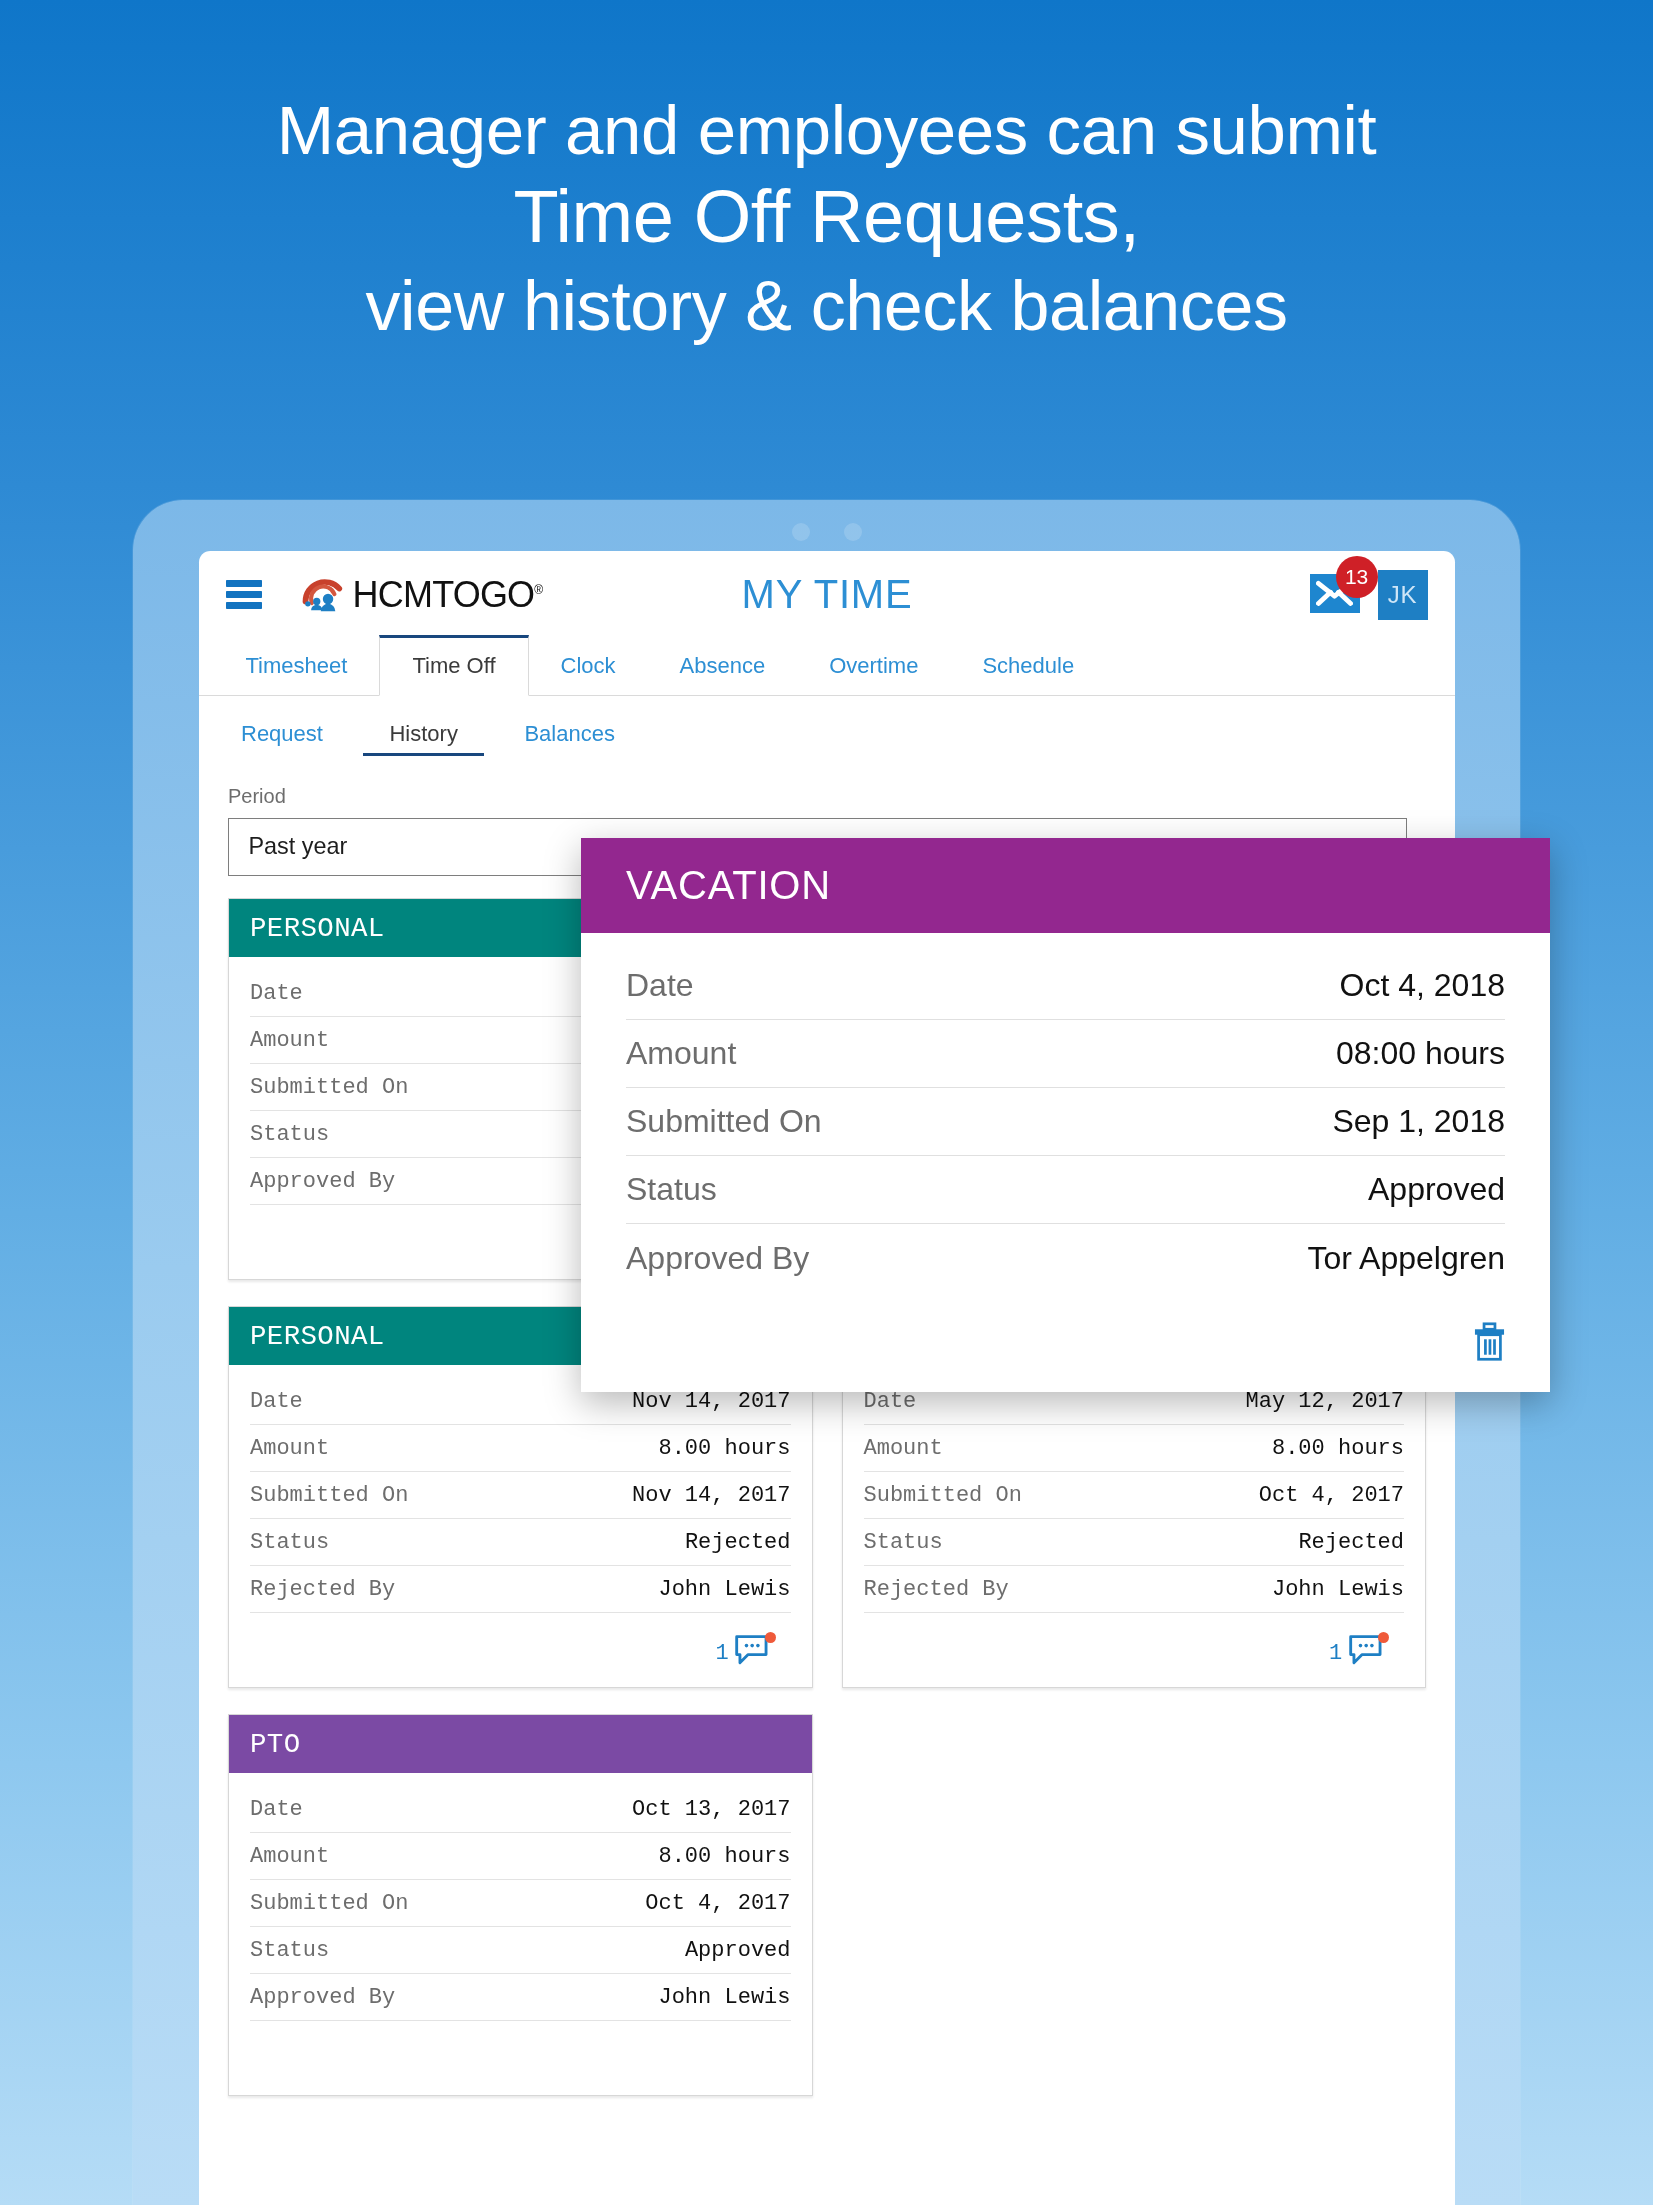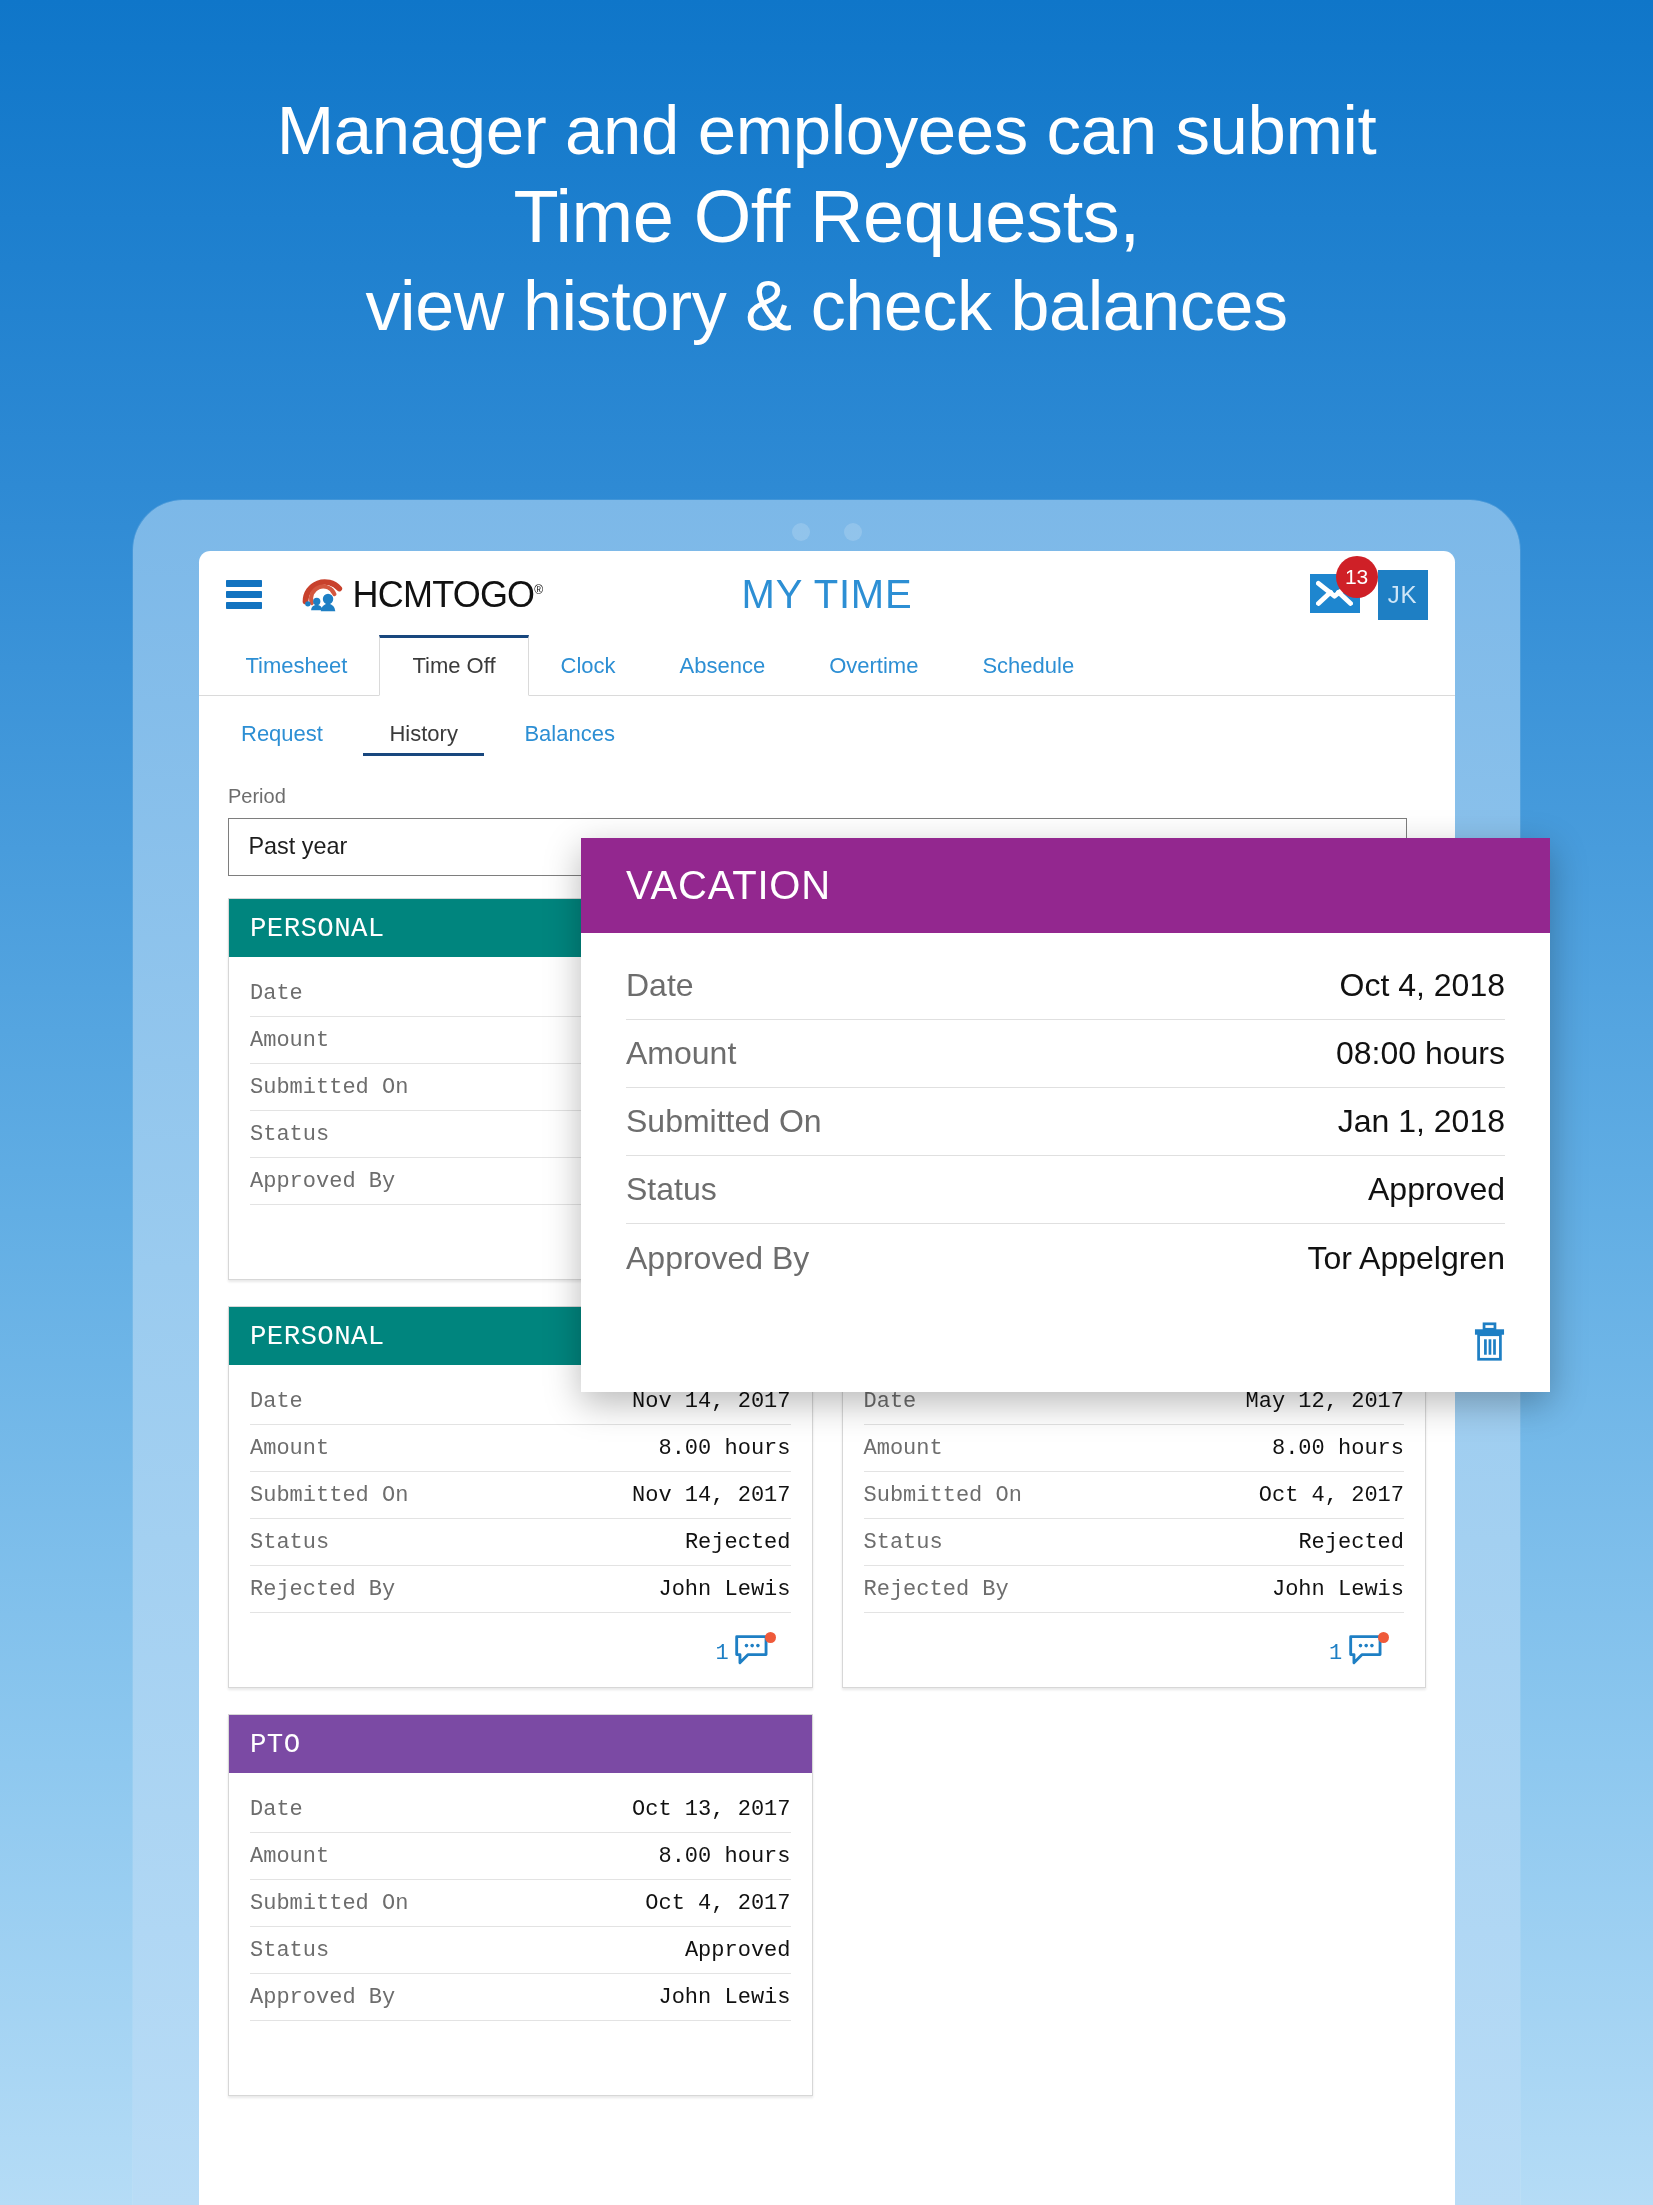--- a/index.html
+++ b/index.html
@@ -363,21 +363,21 @@
     <div class="modal-row">
         <span class="k">Date</span>
         <span class="v">Oct 4, 2018</span>
       </div>
     <div class="modal-row">
         <span class="k">Amount</span>
         <span class="v">08:00 hours</span>
       </div>
     <div class="modal-row">
         <span class="k">Submitted On</span>
-        <span class="v">Jan 1, 2018</span>
+        <span class="v">Sep 1, 2018</span>
       </div>
     <div class="modal-row">
         <span class="k">Status</span>
         <span class="v">Approved</span>
       </div>
     <div class="modal-row">
         <span class="k">Approved By</span>
         <span class="v">Tor Appelgren</span>
       </div>
   </div>

